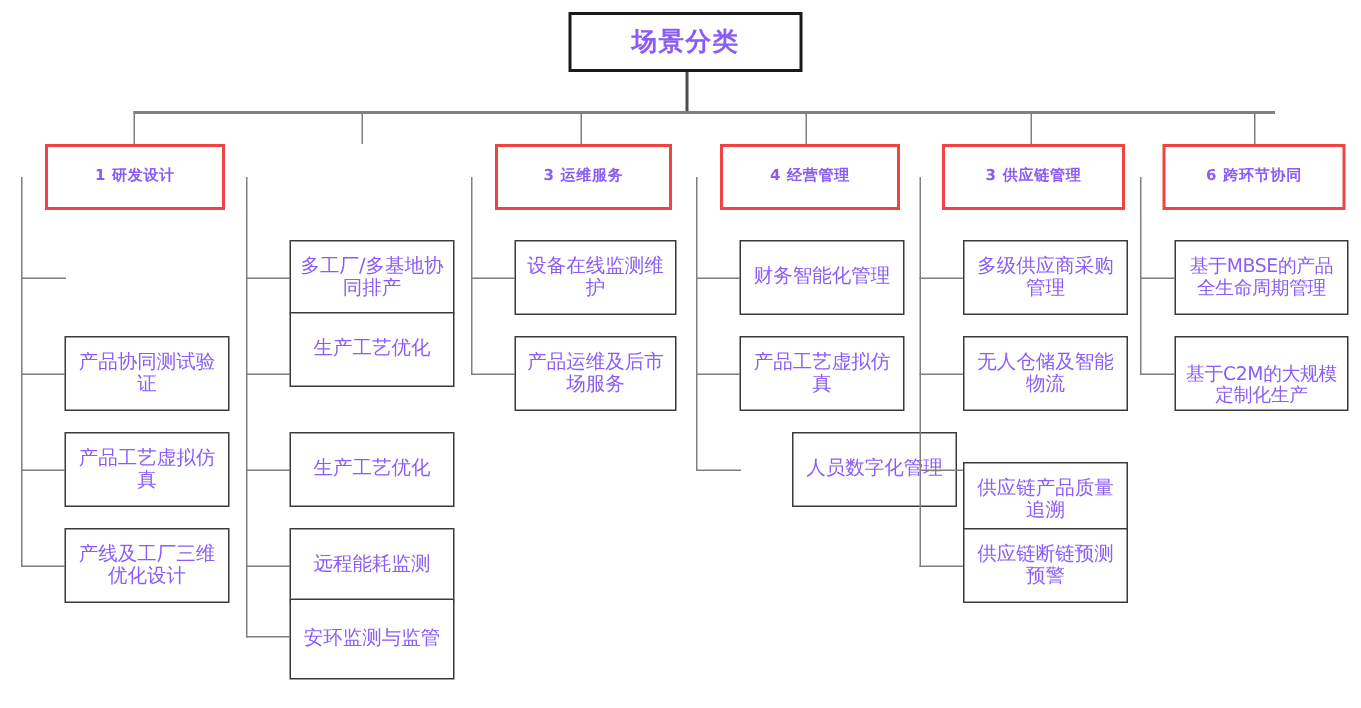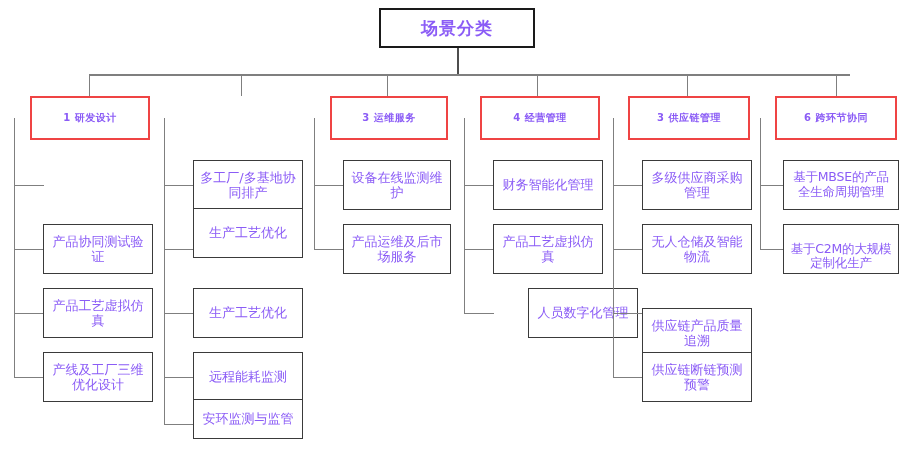--- a/index.html
+++ b/index.html
@@ -111,21 +111,21 @@
   </div>
   <div class="node leaf" style="left:193px; top:208px; width:110px; height:50px;">
     <span>生产工艺优化</span>
   </div>
   <div class="node leaf" style="left:193px; top:288px; width:110px; height:50px;">
     <span>生产工艺优化</span>
   </div>
   <div class="node leaf" style="left:193px; top:352px; width:110px; height:50px;">
     <span>远程能耗监测</span>
   </div>
-  <div class="node leaf" style="left:193px; top:399px; width:110px; height:40px;">
+  <div class="node leaf" style="left:193px; top:399px; width:110px; height:54px;">
     <span>安环监测与监管</span>
   </div>
 
   <div class="node cat" style="left:330px; top:96px; width:118px; height:44px;">
     <span>3 运维服务</span>
   </div>
   <div class="line v" style="left:314px; top:118px; height:132px;"></div>
   <div class="line h" style="left:314px; top:185px; width:30px;"></div>
   <div class="line h" style="left:314px; top:249px; width:30px;"></div>
 

